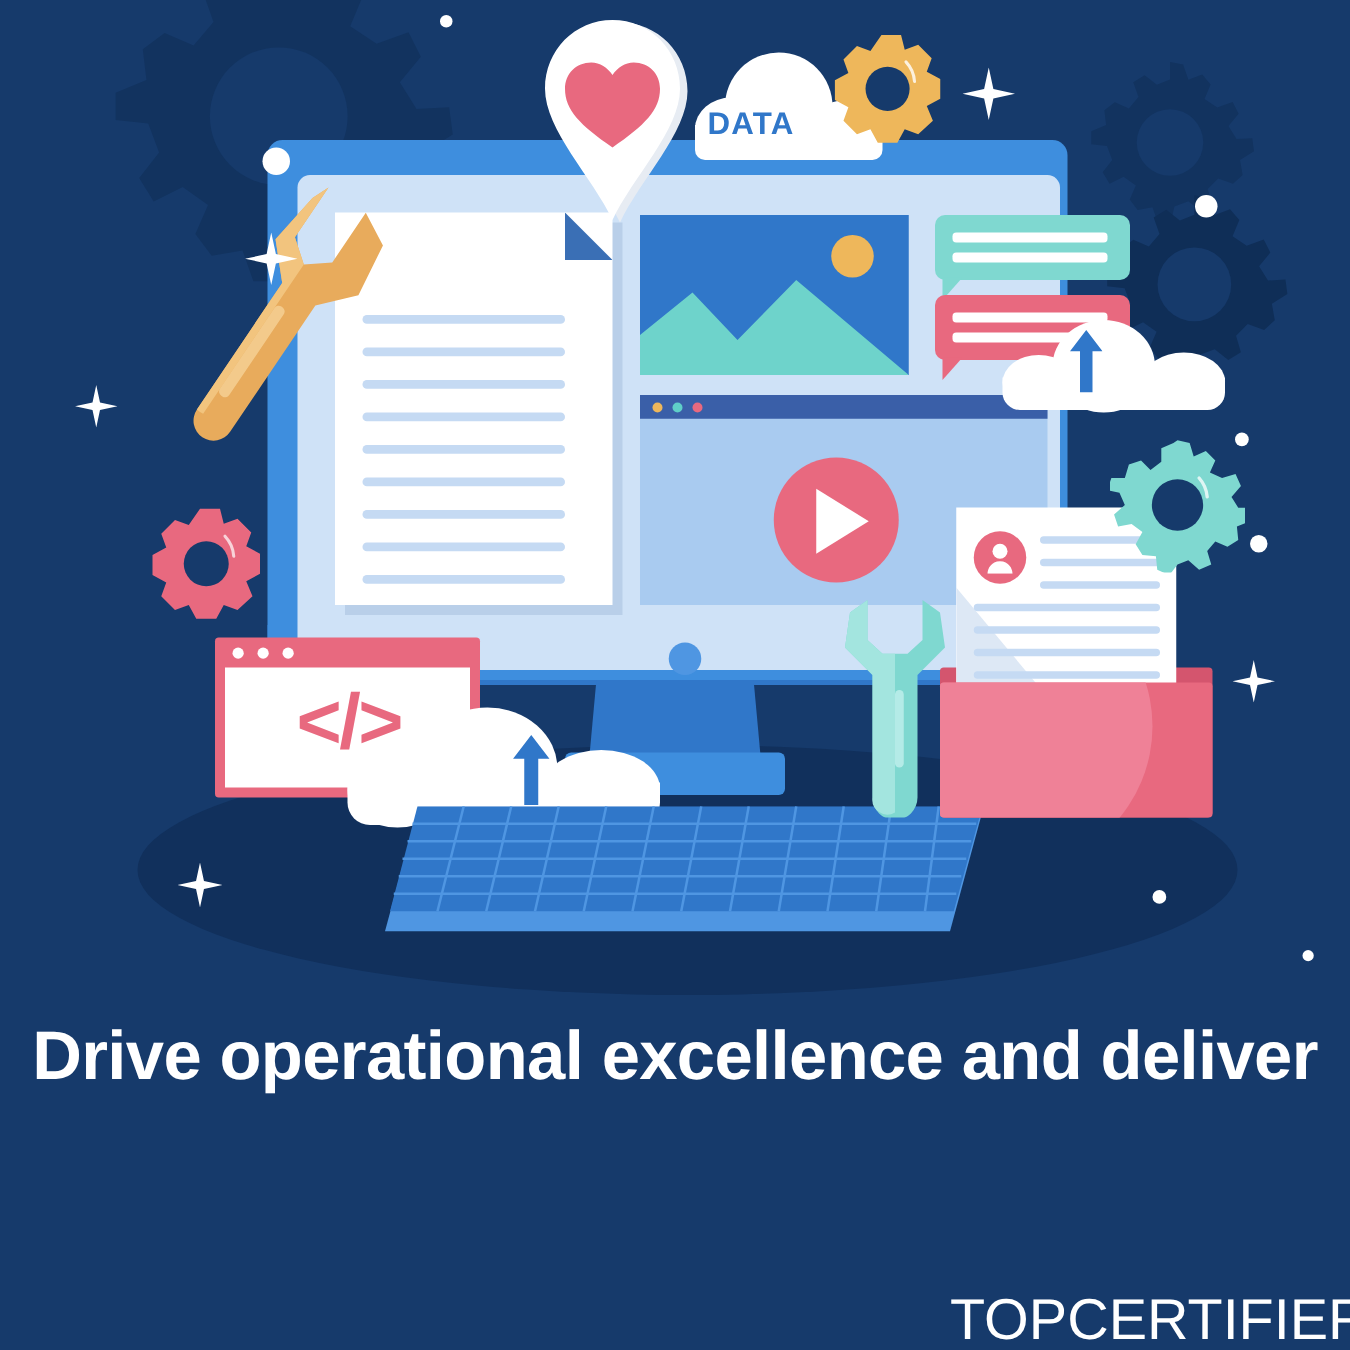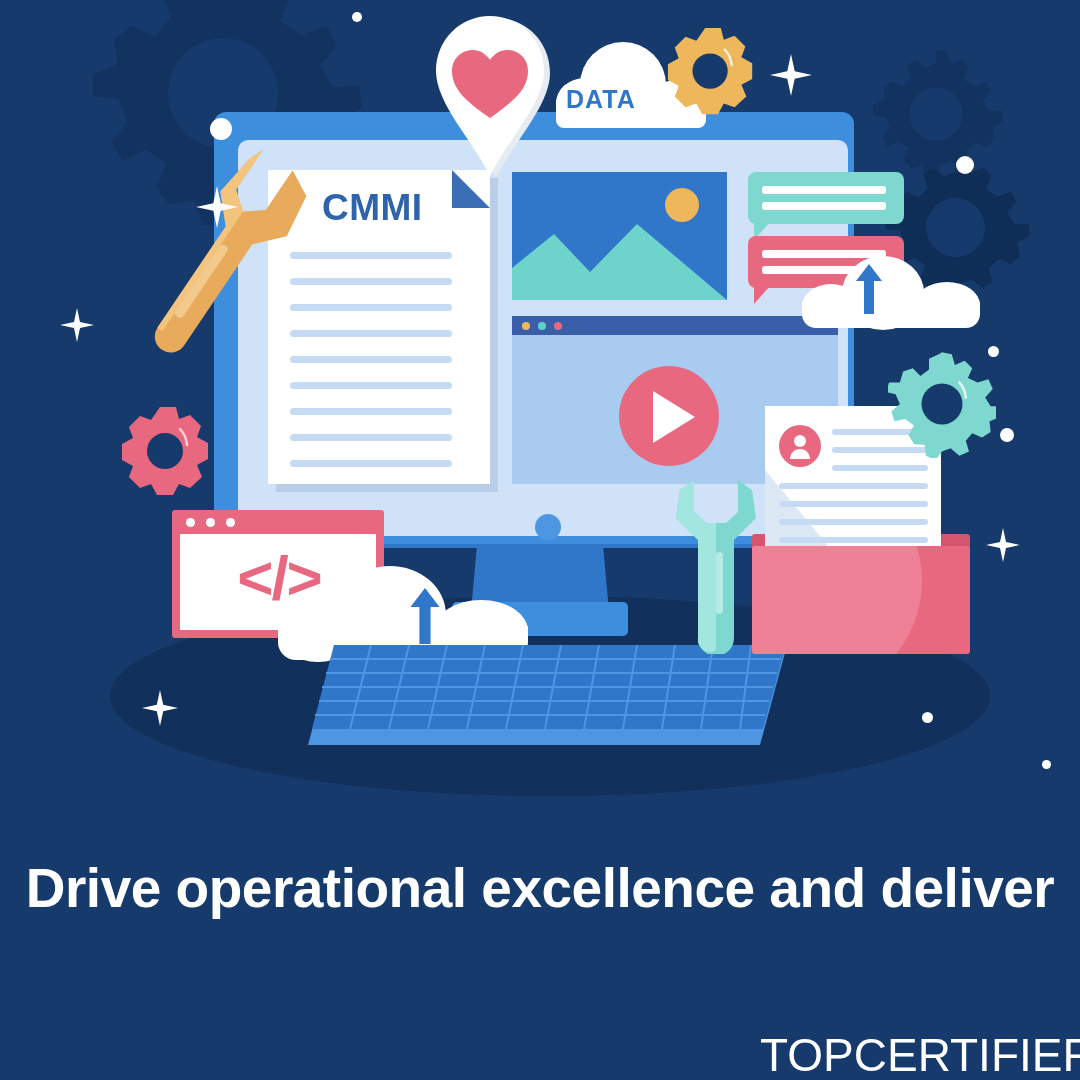--- a/index.html
+++ b/index.html
@@ -136,21 +136,21 @@
   .gear-teal{position:absolute;left:888px;top:350px;}
 
   
   .headline{
     position:absolute;left:0;top:808px;width:1080px;
     text-align:center;color:#ffffff;
     font-family:"Liberation Sans Narrow","Liberation Sans",sans-serif;
     font-weight:bold;font-size:55px;line-height:72px;letter-spacing:-0.5px;
     padding:0 14px;box-sizing:border-box;
   }
-  .headline .ln{display:block;white-space:nowrap;margin-top:44px;}
+  .headline .ln{display:block;white-space:nowrap;}
 
   
   .logo{position:absolute;left:748px;top:1000px;width:312px;height:62px;display:flex;align-items:flex-start;gap:12px;margin-top:32px;}
   .logo-text{
     color:#ffffff;font-size:46px;font-weight:normal;letter-spacing:0px;
     font-family:"Liberation Sans Narrow","Liberation Sans",sans-serif;
     line-height:46px;white-space:nowrap;
   }
 </style>
 </head>
@@ -184,21 +184,20 @@
   <div class="mon-chinbar"></div>
   <div class="mon-neck"></div>
   <div class="mon-neck2"></div>
   <div class="mon-outer"></div>
   <div class="mon-screen"></div>
   <div class="mon-camera"></div>
 
   <div class="cmmi-doc-shadow"></div>
   <div class="cmmi-doc"></div>
   <div class="cmmi-fold"></div>
-  <div class="cmmi-title">CMMI</div>
   <div class="cmmi-line" style="top:252px;"></div>
   <div class="cmmi-line" style="top:278px;"></div>
   <div class="cmmi-line" style="top:304px;"></div>
   <div class="cmmi-line" style="top:330px;"></div>
   <div class="cmmi-line" style="top:356px;"></div>
   <div class="cmmi-line" style="top:382px;"></div>
   <div class="cmmi-line" style="top:408px;"></div>
   <div class="cmmi-line" style="top:434px;"></div>
   <div class="cmmi-line" style="top:460px;"></div>
 

